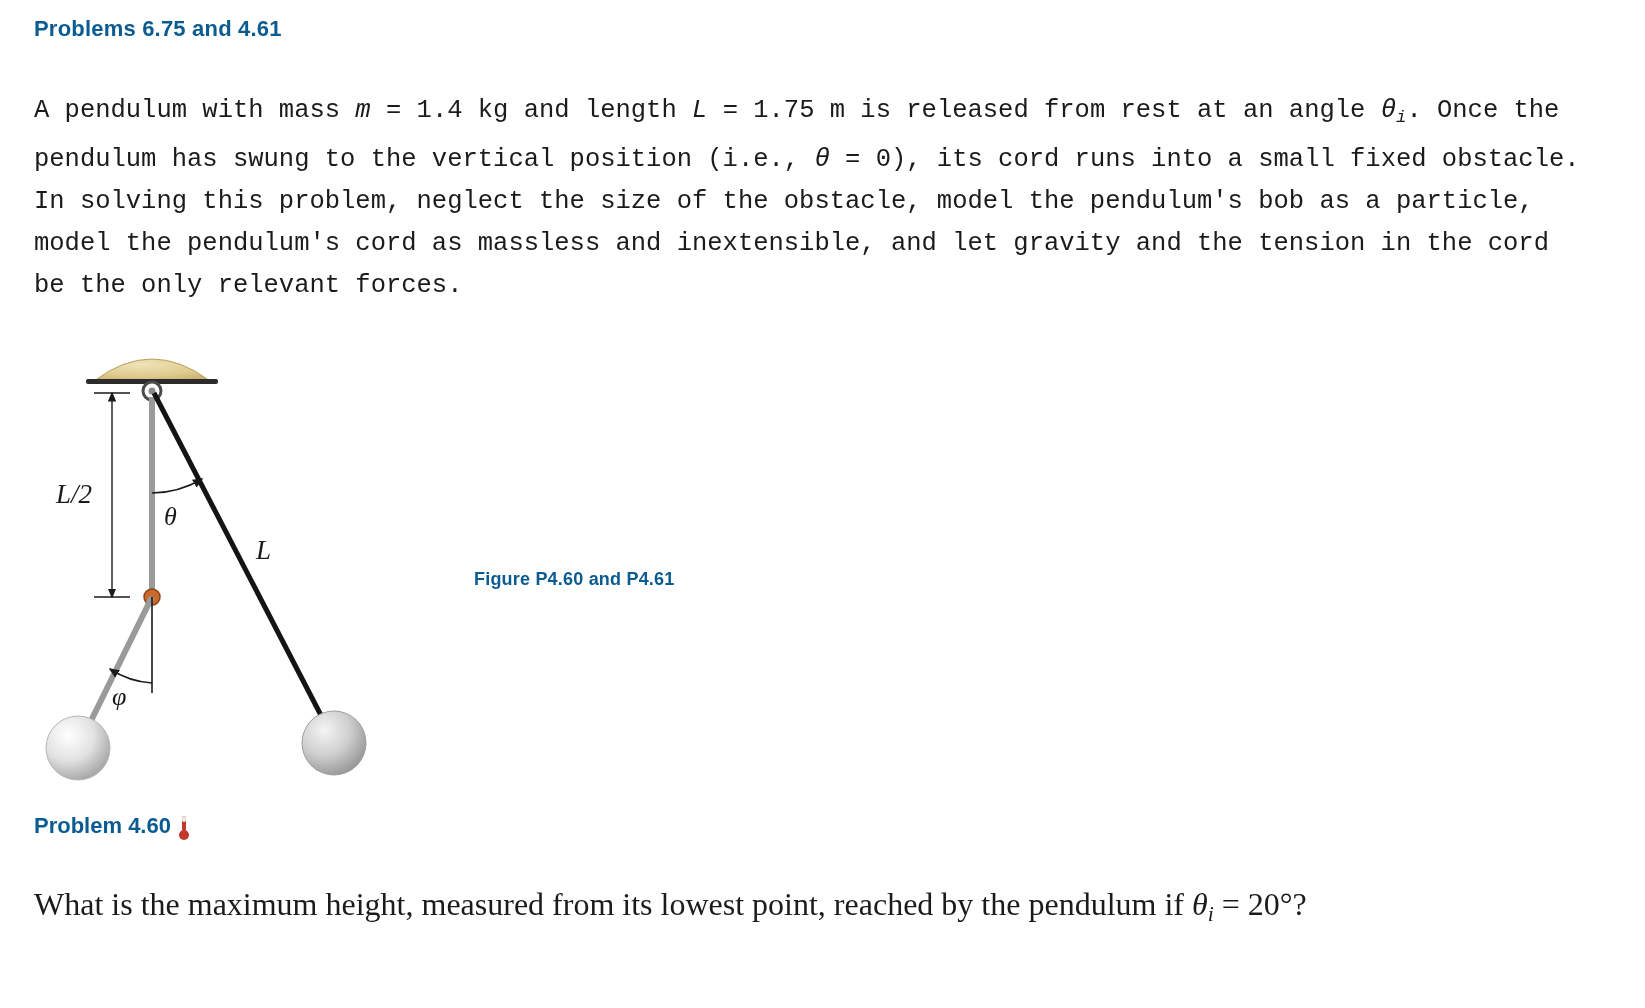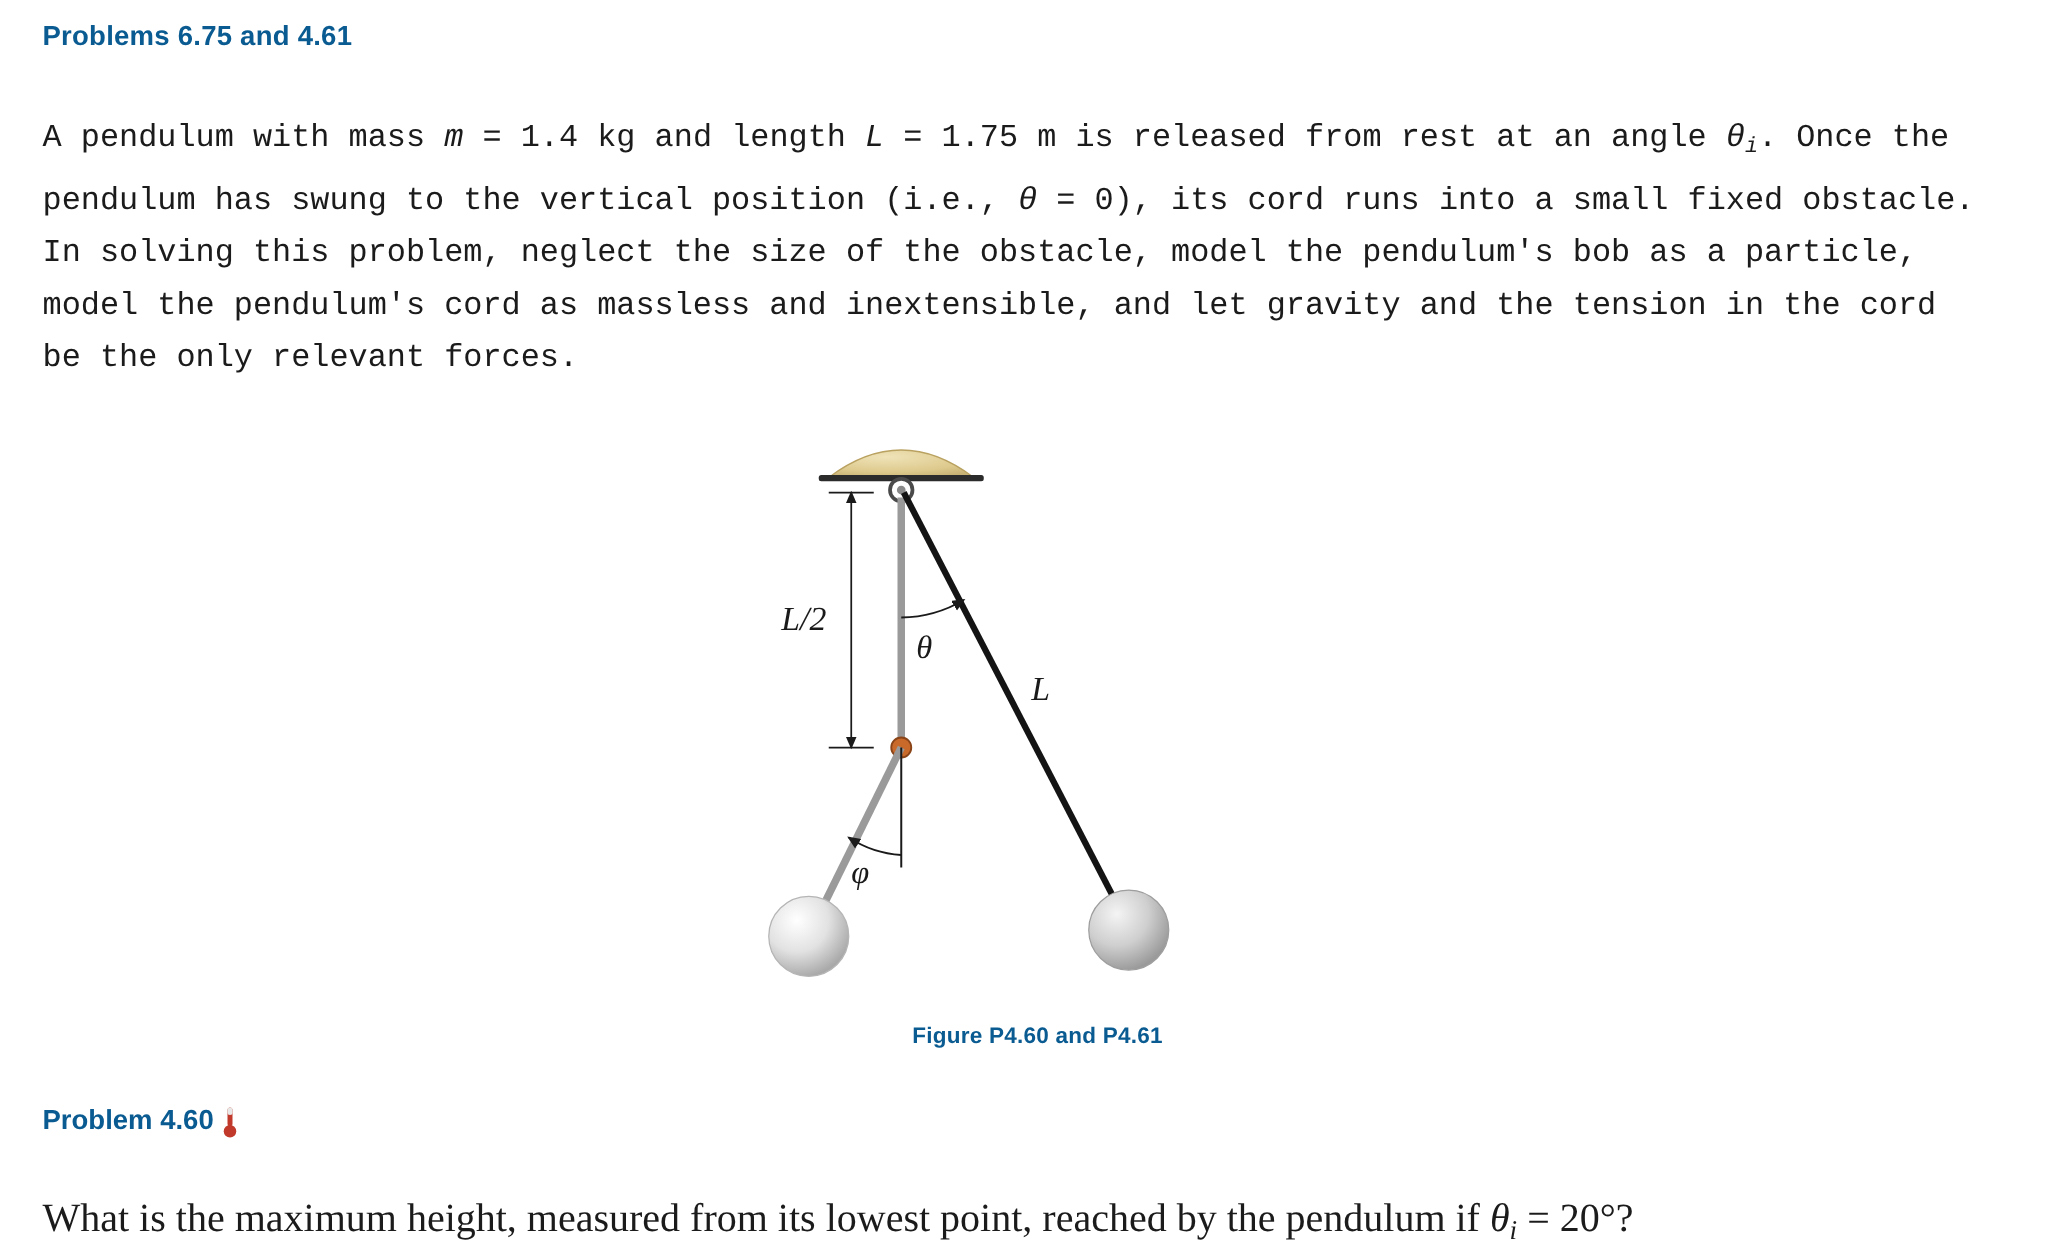--- a/index.html
+++ b/index.html
@@ -36,38 +36,36 @@
     line-height: 42px;
     color: #1b1b1b;
     margin-top: 48px;
     max-width: 1550px;
     text-align: left;
   }
   .figure-wrap {
     margin-top: 36px;
     width: 100%;
     display: flex;
-    flex-direction: column;
+    flex-direction: row;
     align-items: center;
   }
   .figure-caption {
     font-family: "Liberation Sans", sans-serif;
     font-weight: bold;
     font-size: 18px;
     color: #0a5b91;
     margin-top: 4px;
     letter-spacing: 0.2px;
-    margin-left: 15px;
   }
   .problem-heading {
     font-family: "Liberation Sans", sans-serif;
     font-weight: bold;
     font-size: 22px;
     color: #0a5b91;
-    margin-top: 44px;
     display: flex;
     align-items: center;
     gap: 6px;
   }
   .thermo-icon {
     display: inline-block;
     width: 14px;
     height: 26px;
     position: relative;
     top: 2px;

